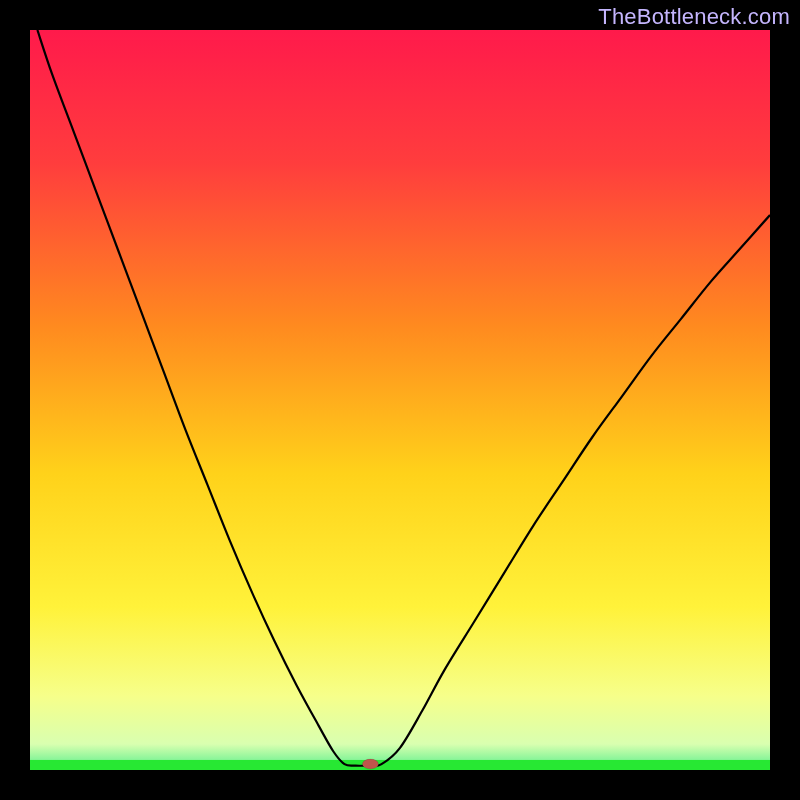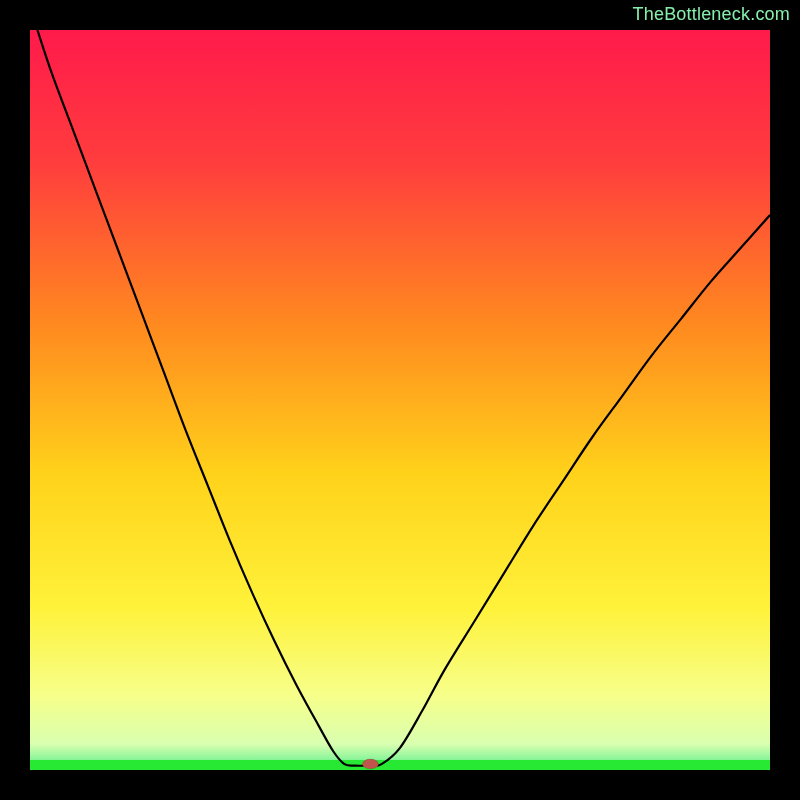--- a/index.html
+++ b/index.html
@@ -14,22 +14,22 @@
   .outer {
     width: 800px;
     height: 800px;
     background: #000;
     position: relative;
   }
   .watermark {
     position: absolute;
     top: 4px;
     right: 10px;
-    color: #86efac;
-    font-size: 18px;
+    color: #c4b5fd;
+    font-size: 22px;
     font-weight: 500;
     letter-spacing: 0.2px;
     z-index: 5;
   }
   .plot-wrap {
     position: absolute;
     left: 30px;
     top: 30px;
     width: 740px;
     height: 740px;

